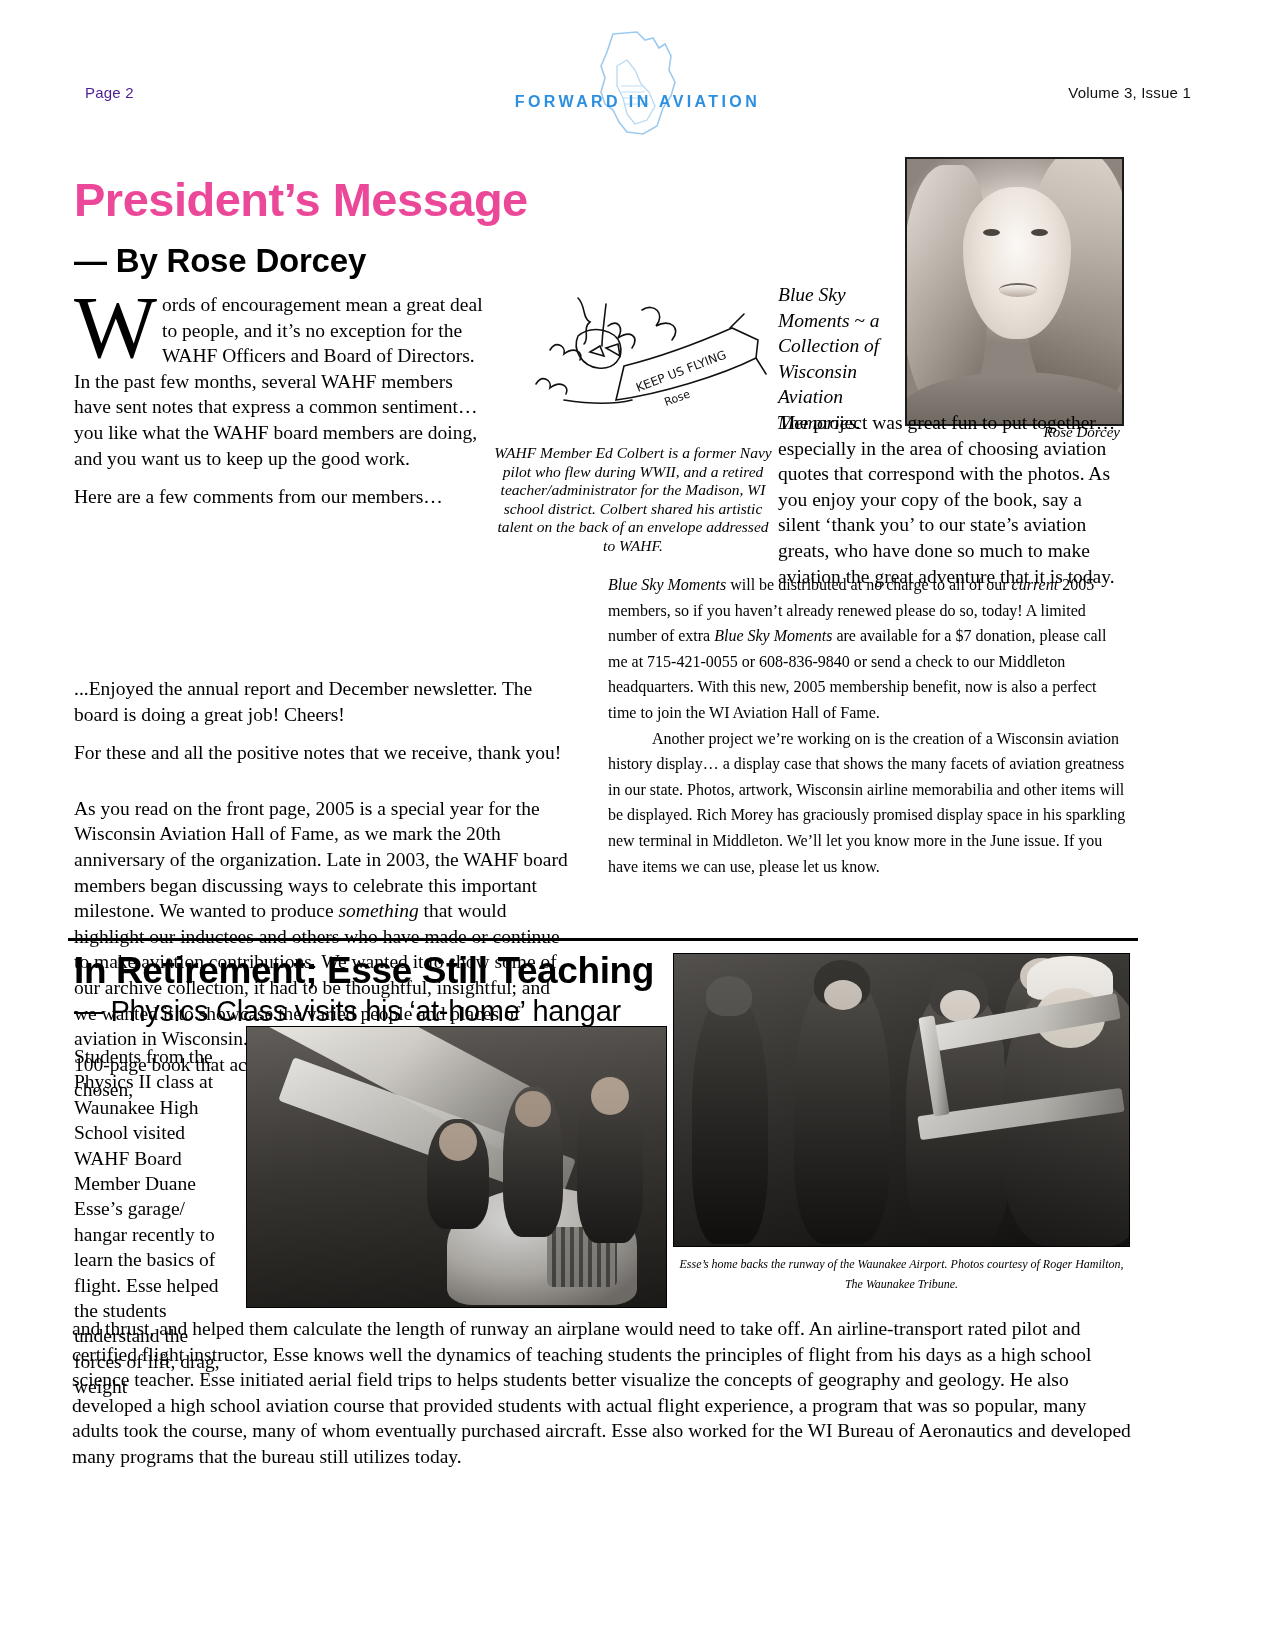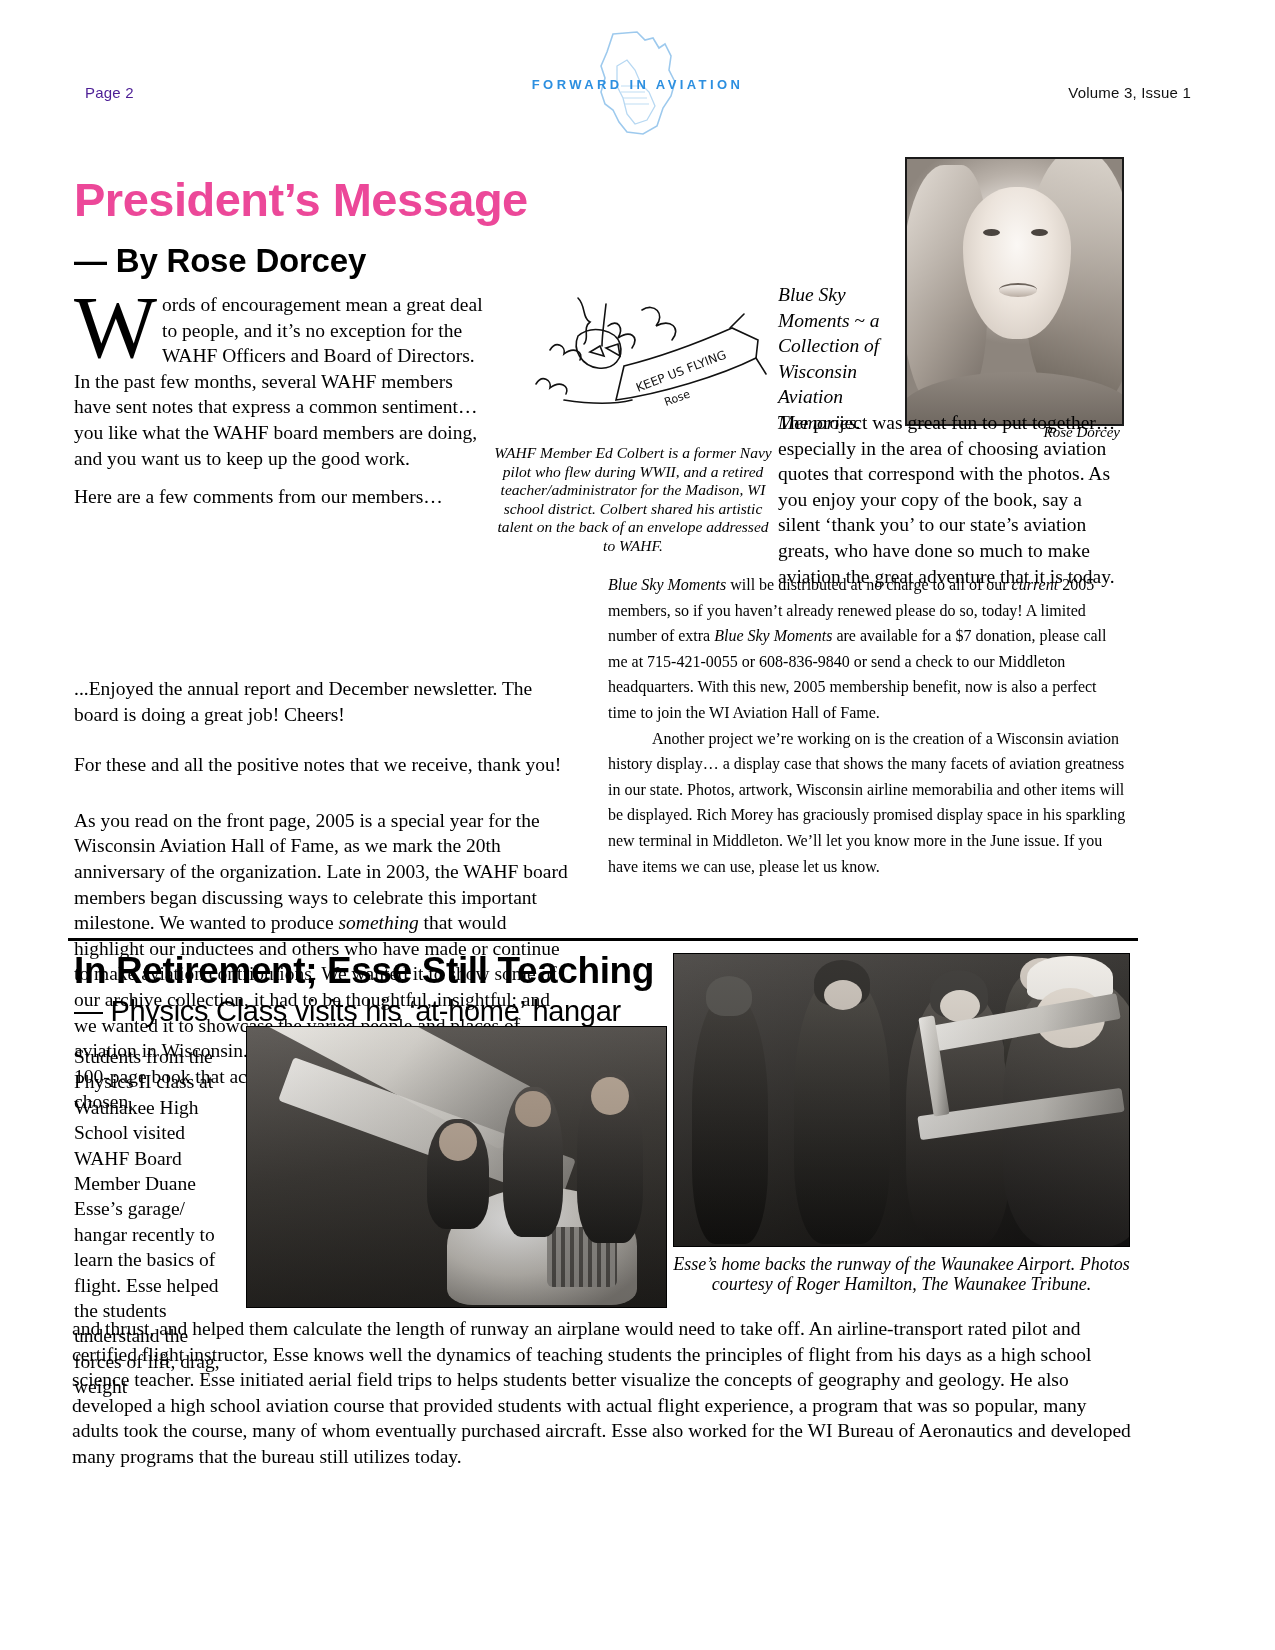--- a/index.html
+++ b/index.html
@@ -54,26 +54,26 @@
     left: 50%;
     top: 0;
     transform: translateX(-50%);
     width: 110px;
     height: 108px;
     opacity: .75;
   }
   .logo-text {
     position: absolute;
     left: 50%;
-    top: 47px;
+    top: 63px;
     transform: translateX(-50%);
     white-space: nowrap;
     font-family: "Liberation Sans", "DejaVu Sans", sans-serif;
     font-weight: bold;
-    font-size: 13px;
+    font-size: 16px;
     letter-spacing: 3.4px;
     color: #2c8fe0;
   }
 
   
   .headline-1 {
     position: absolute;
     left: 74px; top: 152px;
     font-family: "Liberation Sans", "DejaVu Sans", sans-serif;
     font-weight: bold;
@@ -274,21 +274,21 @@
   .cowl {
     position:absolute;
     background: radial-gradient(ellipse at 35% 30%, #ffffff, #d6d2cb 45%, #8f8b85 85%);
   }
 
   .caption2 {
     position: absolute;
     left: 673px; top: 1254px;
     width: 457px;
     text-align: center;
-    font-size: 18px;
+    font-size: 12px;
     line-height: 20px;
     font-style: italic;
   }
 
   .bottom-text {
     position: absolute;
     left: 72px; top: 1316px;
     width: 1064px;
     font-size: 19.5px;
     line-height: 25.6px;
@@ -329,21 +329,21 @@
     <div class="shoulders"></div>
   </div>
   <div class="photo-credit">Rose Dorcey</div>
 
   <div class="col-left-1">
     <p><span class="dropcap">W</span><span>ords of encouragement mean a great deal to people, and it’s no exception for the WAHF Officers and Board of Directors. In the past few months, several WAHF members have sent notes that express a common sentiment… you like what the WAHF board members are doing, and you want us to keep up the good work.</span></p>
     <p><span>Here are a few comments from our members…</span></p>
   </div>
 
   <div class="col-left-1b">
-    <p style="margin-bottom:25px"><span>...Enjoyed the annual report and December newsletter. The board is doing a great job! Cheers!</span></p>
+    <p style="margin-bottom:13px"><span>...Enjoyed the annual report and December newsletter. The board is doing a great job! Cheers!</span></p>
     <p style="margin-bottom:30px"><span>For these and all the positive notes that we receive, thank you!</span></p>
     <p><span>As you read on the front page, 2005 is a special year for the Wisconsin Aviation Hall of Fame, as we mark the 20th anniversary of the organization. Late in 2003, the WAHF board members began discussing ways to celebrate this important milestone. We wanted to produce </span><em>something</em><span> that would highlight our inductees and others who have made or continue to make aviation contributions. We wanted it to show some of our archive collection, it had to be thoughtful, insightful; and we wanted it to showcase the varied people and places of aviation in Wisconsin. With all that in mind, we put together a 100-page book that accomplished all of those goals. A title was chosen,</span></p>
   </div>
 
   <div class="sketch-box">
     <svg viewBox="0 0 252 140" width="252" height="140">
       <g fill="none" stroke="#111" stroke-width="1.6" stroke-linecap="round">
         <path d="M58 10 C 66 18, 62 30, 70 34 C 62 40, 70 50, 64 56"></path>
         <path d="M30 62 C 36 52, 46 58, 44 66 C 54 58, 64 64, 60 72"></path>
         <path d="M16 96 C 22 86, 32 92, 30 100 C 40 92, 50 98, 46 106"></path>

